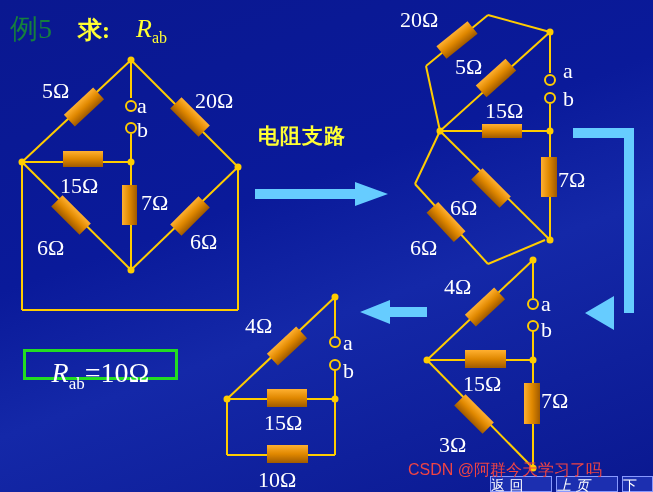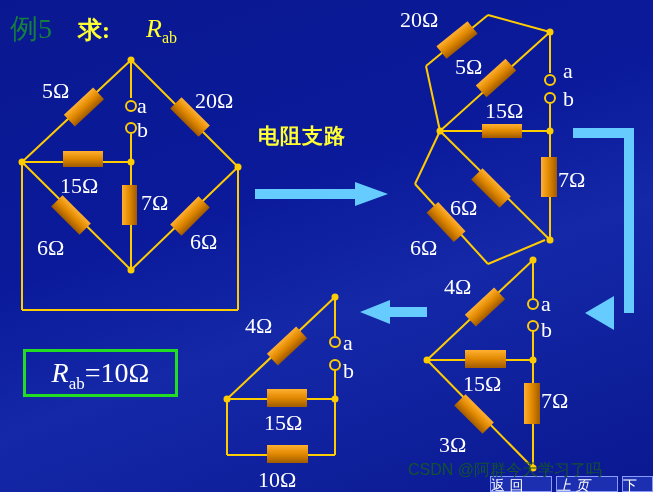--- a/index.html
+++ b/index.html
@@ -2,28 +2,28 @@
 <html><head>
 <meta charset="utf-8">
 <style>
   html,body{margin:0;padding:0;}
   body{width:653px;height:492px;overflow:hidden;position:relative;
     background:linear-gradient(160deg,#0a1890 0%,#0a1a9a 40%,#1428a8 60%,#0a1890 100%);
     font-family:"Liberation Serif",serif;}
   .abs{position:absolute;}
   .title{left:10px;top:10px;color:#15803d;font-size:28px;}
   .ask{left:78px;top:14px;color:#ffff33;font-size:24px;font-weight:bold;}
-  .rab{left:146px;top:14px;color:#ffff33;font-size:26px;font-style:italic;}
+  .rab{left:136px;top:14px;color:#ffff33;font-size:26px;font-style:italic;}
   .rab sub{font-style:normal;font-size:16px;}
   .note{left:258px;top:120px;color:#ffff33;font-size:21px;font-weight:bold;text-align:center;line-height:32px;letter-spacing:1px;}
-  .answer{left:23px;top:349px;width:155px;height:48px;border:3px solid #22dd22;box-sizing:border-box;
+  .answer{left:23px;top:349px;width:155px;height:31px;border:3px solid #22dd22;box-sizing:border-box;
     color:#fff;font-size:28px;text-align:center;line-height:42px;}
   .answer .r{font-style:italic;}
   .answer sub{font-size:17px;}
-  .watermark{left:408px;top:460px;color:#14532d;font-family:"Liberation Sans",sans-serif;font-size:16px;}
+  .watermark{left:408px;top:460px;color:#ef4444;font-family:"Liberation Sans",sans-serif;font-size:16px;}
   .navbtn{top:476px;height:16px;background:#1c2fb0;border:1px solid #8899ff;color:#fff;font-size:14px;
     font-family:"DejaVu Sans",sans-serif;text-align:left;line-height:16px;box-sizing:border-box;}
   svg{position:absolute;left:0;top:0;}
   svg text{font-family:"Liberation Serif",serif;fill:#fff;font-size:22px;}
 </style>
 </head>
 <body>
 
 <svg width="653" height="492">
   <defs>

